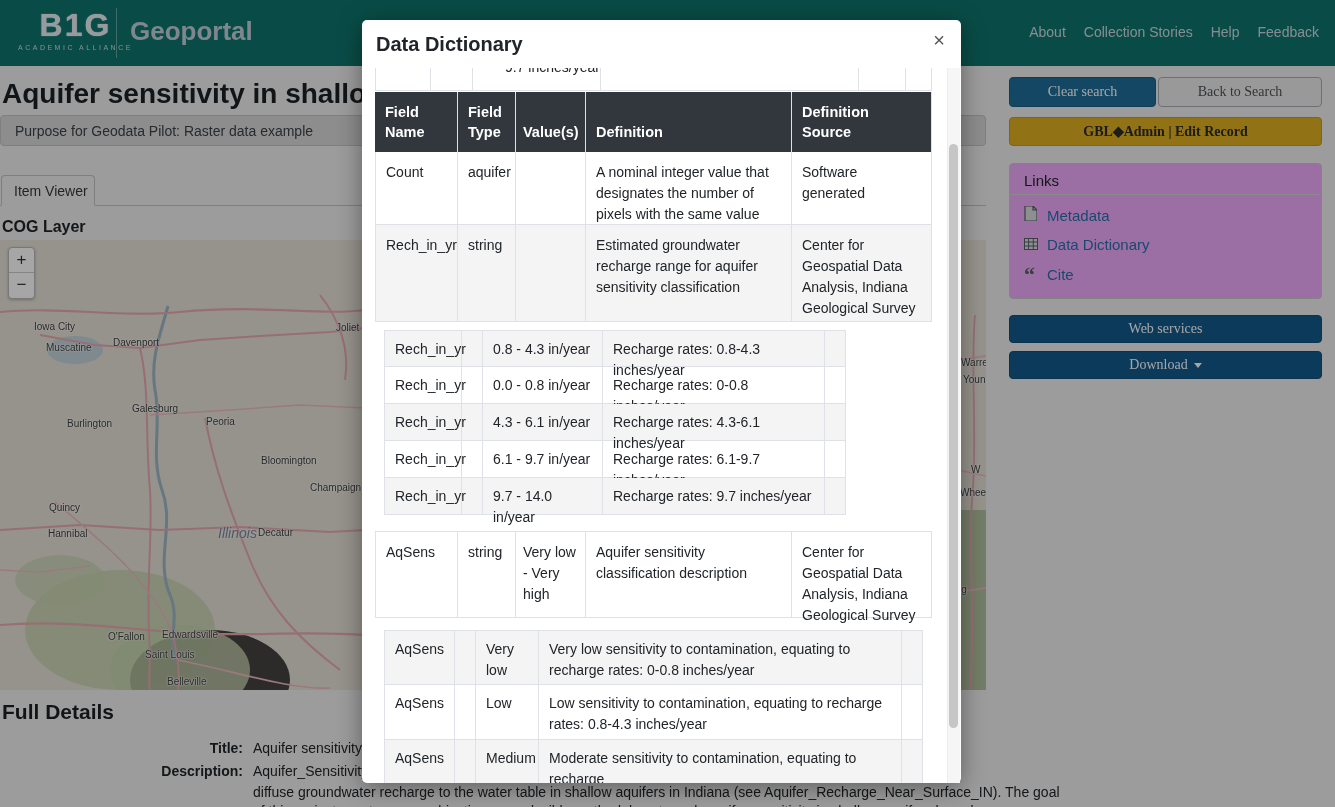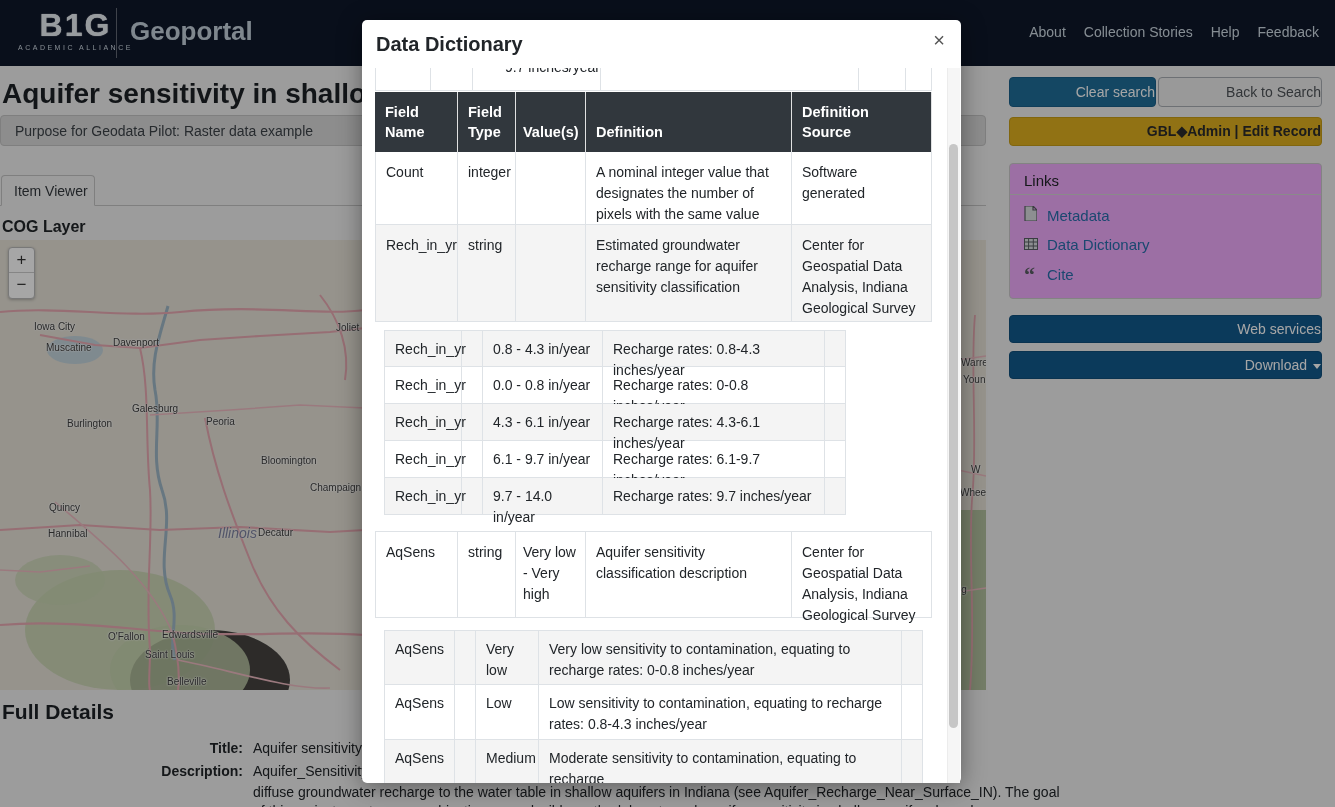--- a/index.html
+++ b/index.html
@@ -1,21 +1,21 @@
 <!DOCTYPE html>
 <html><head>
 <meta charset="utf-8">
 <style>
   * { box-sizing: border-box; margin: 0; padding: 0; }
   html,body { width:1335px; height:807px; overflow:hidden; }
   body { font-family:"Liberation Sans", sans-serif; background:#f5f5f5; position:relative; }
   .abs { position:absolute; }
 
   
-  #topbar { left:0; top:0; width:1335px; height:66px; background:#0f172a; z-index:1; }
+  #topbar { left:0; top:0; width:1335px; height:66px; background:#0f766e; z-index:1; }
   .logo-box { left:18px; top:8px; color:#e8eef3; text-align:center; }
   .logo-big { font-size:32px; font-weight:bold; letter-spacing:2px; line-height:34px; text-shadow:0 0 1px #fff; }
   .logo-small { font-size:7px; letter-spacing:2.5px; margin-top:2px; color:#cfdae3; }
   .logo-divider { left:116px; top:8px; width:1px; height:50px; background:rgba(255,255,255,0.35); }
   .app-name { left:130px; top:16px; font-size:26px; font-weight:bold; color:#c3cfda; }
   .topnav { right:16px; top:24px; display:flex; gap:18px; }
   .topnav a { color:#cdd9e2; font-size:14px; text-decoration:none; }
 
   
   #page { left:0; top:66px; width:1335px; height:741px; background:#f0f0f0; }
@@ -36,21 +36,21 @@
   .zoomctl div:first-child { border-bottom:1px solid #ccc; }
   .mapbtn { background:#fff; border:1px solid #b9b9b9; border-radius:3px; color:#333; text-align:center; }
   .expand-btn { left:600px; top:6px; width:22px; height:22px; font-size:13px; line-height:21px; }
 
   
   .full-details { left:2px; top:634px; font-size:21px; font-weight:bold; color:#1d2125; }
   .fd-label { position:absolute; width:240px; text-align:right; font-size:14px; font-weight:bold; color:#212529; }
   .fd-value { position:absolute; left:253px; font-size:14px; color:#212529; white-space:nowrap; }
 
   
-  .btn { position:absolute; border-radius:4px; font-size:14px; text-align:right; cursor:pointer; }
+  .btn { position:absolute; border-radius:4px; font-size:14px; text-align:center; cursor:pointer;font-family:Liberation Serif, serif; }
   .btn-teal { background:#1f6e99; color:#fff; border:1px solid #1a608a; }
   .btn-light { background:#ececec; color:#4d5257; border:1px solid #a8adb2; }
   .btn-gold { background:#dfaf1f; color:#2b2b2b; border:1px solid #c79d18; font-weight:bold; }
   .btn-navy { background:#12598c; color:#fff; border:1px solid #104f7c; }
   .links-card { left:1009px; top:97px; width:313px; height:136px; background:#f0abfc; border:1px solid #c9c9c9; border-radius:4px; }
   .links-title { position:absolute; left:14px; top:8px; font-size:15px; color:#212529; }
   .links-sep { position:absolute; left:0; top:30px; width:100%; height:1px; background:#d4d4d4; }
   .link-item { position:absolute; left:14px; display:flex; align-items:center; gap:9px; color:#2a6fad; font-size:15px; cursor:pointer; }
   .link-item .ic { color:#5a5f64; width:14px; display:inline-block; }
   .caret-down { display:inline-block; width:0; height:0; border-left:4px solid transparent; border-right:4px solid transparent; border-top:5px solid #fff; margin-left:6px; vertical-align:middle; }
@@ -265,21 +265,21 @@
     <div class="trow thead" style="top:24px; height:60px;">
       <div class="tcell c1">Field Name</div>
       <div class="tcell c2">Field Type</div>
       <div class="tcell c3">Value(s)</div>
       <div class="tcell c4">Definition</div>
       <div class="tcell c5">Definition Source</div>
     </div>
 
     <div class="trow" style="top:84px; height:73px;">
       <div class="tcell c1">Count</div>
-      <div class="tcell c2">integer</div>
+      <div class="tcell c2">aquifer</div>
       <div class="tcell c3"></div>
       <div class="tcell c4">A nominal integer value that designates the number of pixels with the same value</div>
       <div class="tcell c5">Software generated</div>
     </div>
 
     <div class="trow striped" style="top:157px; height:97px;">
       <div class="tcell c1">Rech_in_yr</div>
       <div class="tcell c2">string</div>
       <div class="tcell c3"></div>
       <div class="tcell c4">Estimated groundwater recharge range for aquifer sensitivity classification</div>

